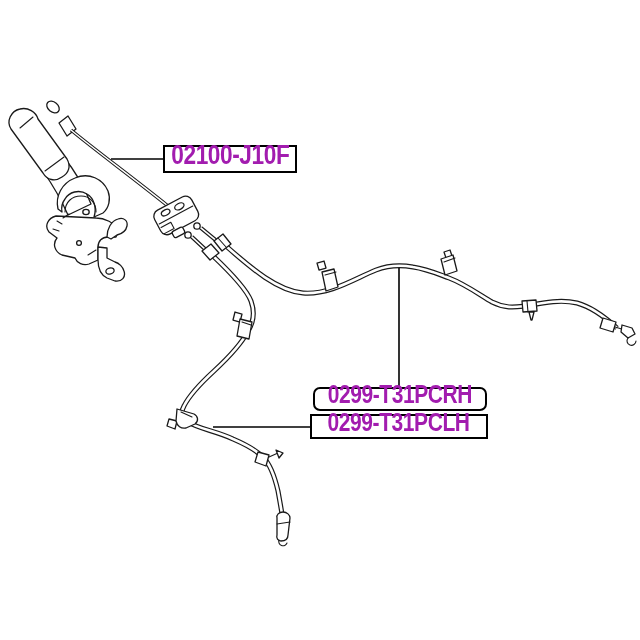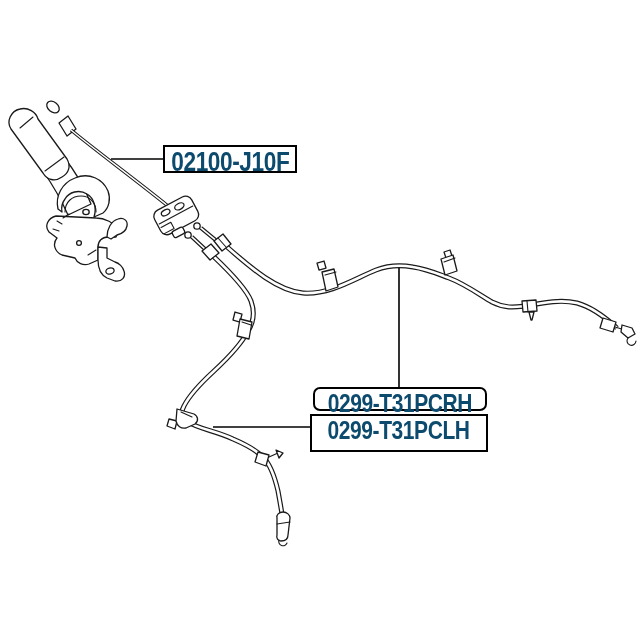--- a/index.html
+++ b/index.html
@@ -11,26 +11,26 @@
   .sh{fill:#ffffff;stroke:#1a1a1a;stroke-width:1.3;stroke-linejoin:round;}
   .ln{fill:none;stroke:#1a1a1a;stroke-width:1.3;stroke-linecap:round;stroke-linejoin:round;}
   .thin{stroke-width:1.1;}
   .tube-o{fill:none;stroke:#1a1a1a;stroke-width:5;stroke-linecap:butt;}
   .tube-i{fill:none;stroke:#ffffff;stroke-width:2.6;stroke-linecap:butt;}
   .wire-o{fill:none;stroke:#1a1a1a;stroke-width:3.4;stroke-linecap:butt;}
   .wire-i{fill:none;stroke:#ffffff;stroke-width:1.4;stroke-linecap:butt;}
   .leader{fill:none;stroke:#000000;stroke-width:1.6;}
 
   
-  .part-label{position:absolute;box-sizing:border-box;border:2px solid #000;background:#fff;color:#0c4a6e;
-    font-weight:bold;display:flex;align-items:flex-start;justify-content:center;white-space:nowrap;}
+  .part-label{position:absolute;box-sizing:border-box;border:2px solid #000;background:#fff;color:#a21caf;
+    font-weight:bold;display:flex;align-items:flex-end;justify-content:center;white-space:nowrap;}
   .part-label .txt{display:inline-block;transform:scaleX(0.84);letter-spacing:-0.5px;}
   #label-front{left:163px;top:145px;width:134px;height:28px;font-size:27px;}
   #label-rh{left:313px;top:387px;width:174px;height:24px;font-size:25px;border-radius:7px;}
-  #label-lh{left:310px;top:414px;width:178px;height:38px;font-size:25px;}
+  #label-lh{left:310px;top:414px;width:178px;height:25px;font-size:25px;}
 </style>
 </head>
 <body>
 
 <div class="stage">
 
   <svg width="640" height="640" viewBox="0 0 640 640">
 
     <g>
       <ellipse class="sh" cx="53" cy="107" rx="7" ry="5" transform="rotate(40 53 107)"></ellipse>

